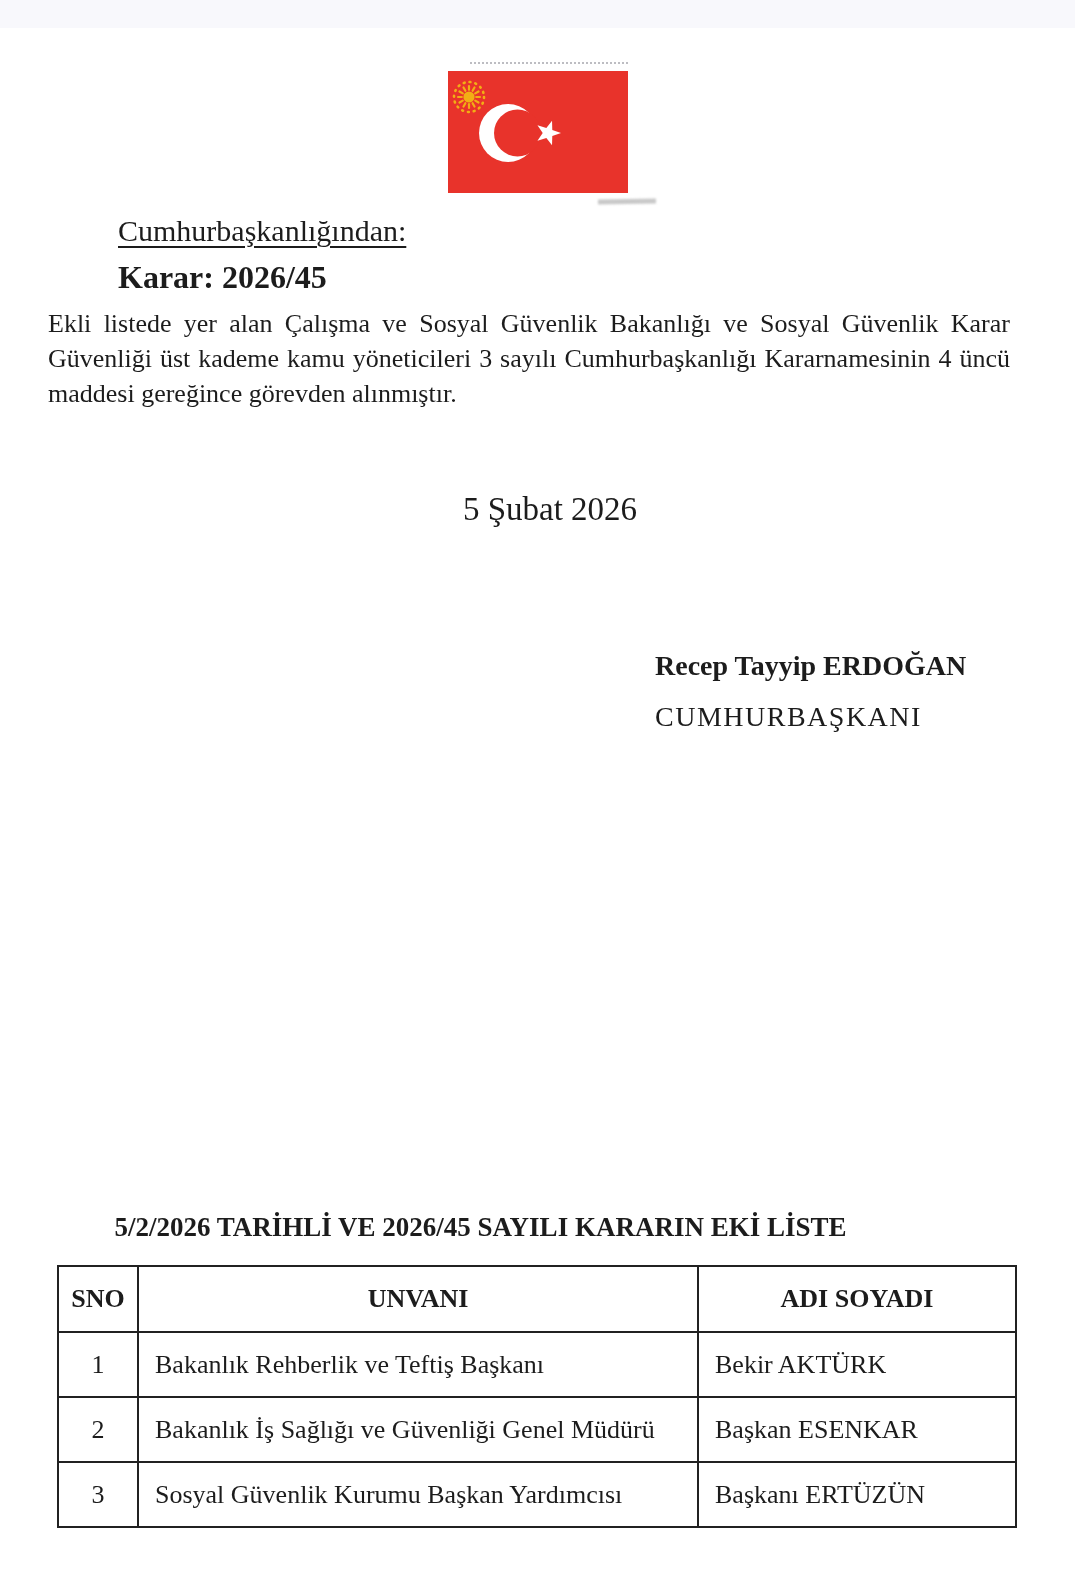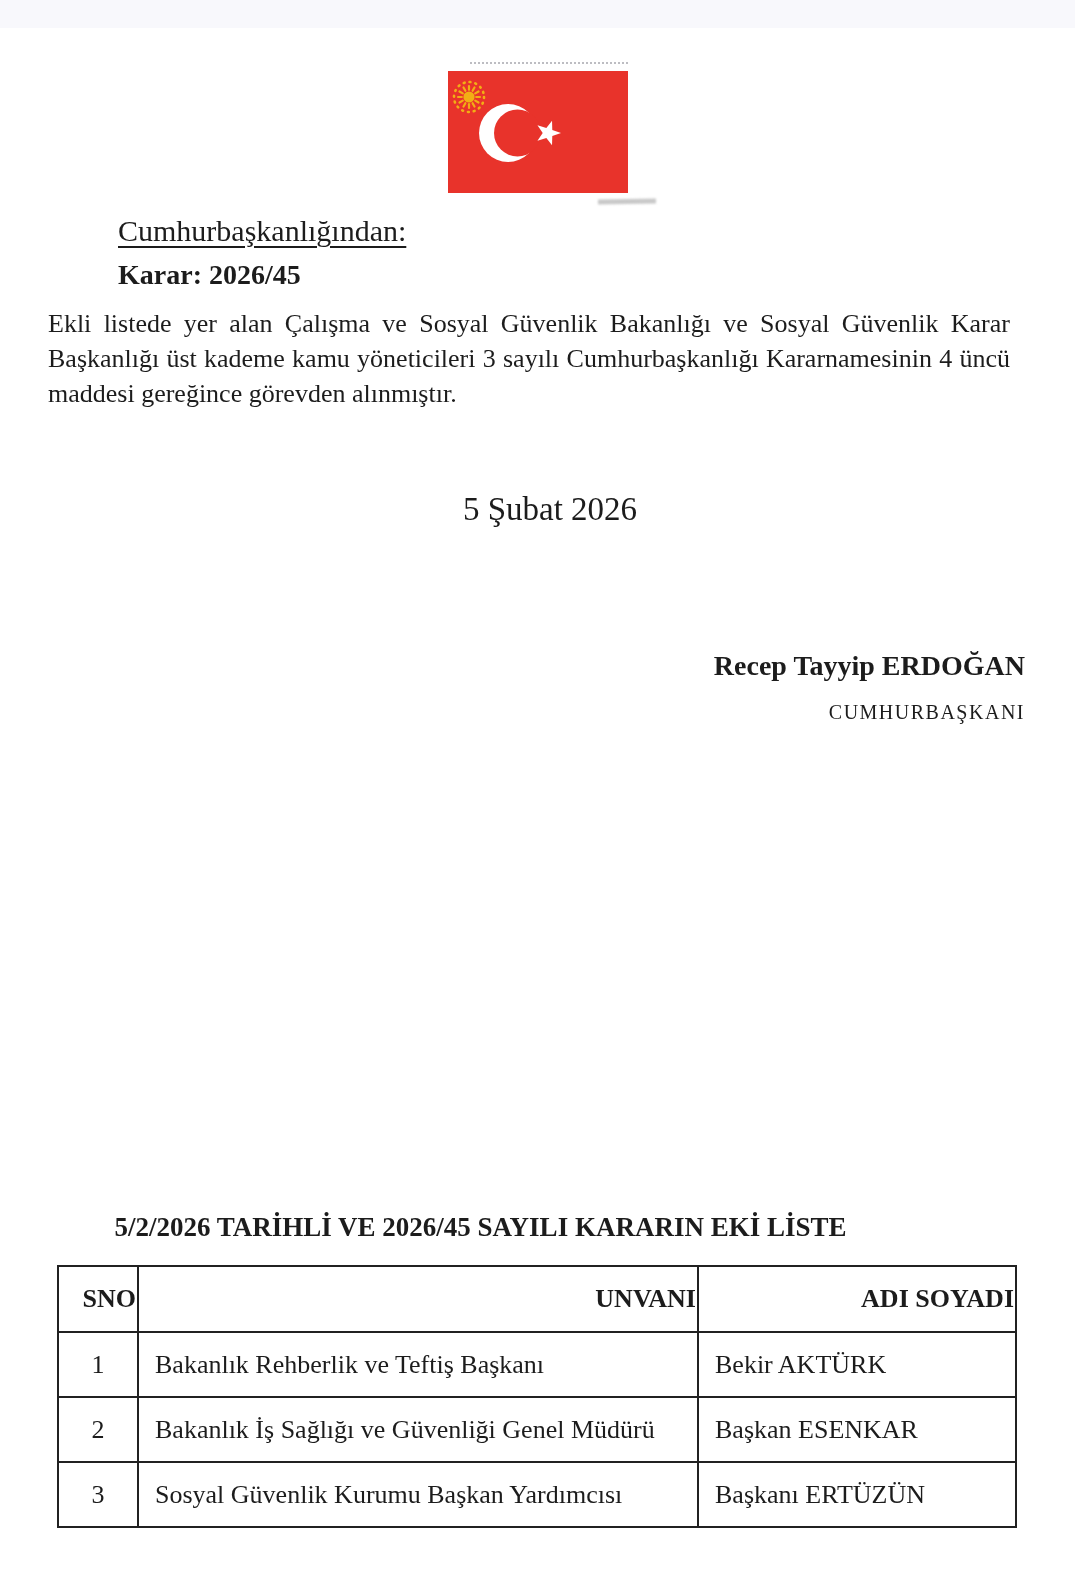--- a/index.html
+++ b/index.html
@@ -13,37 +13,37 @@
   
   .artifact-dash{position:absolute;left:470px;top:62px;width:158px;height:0;
     border-top:2px dotted #9b9ba2;opacity:.65;}
   .artifact-smudge{position:absolute;left:598px;top:199px;width:58px;height:5px;
     background:#777;opacity:.4;filter:blur(1px);transform:rotate(-1deg);}
   
   .flag{position:absolute;left:448px;top:71px;width:180px;height:122px;}
   
   .issuer{position:absolute;left:118px;top:214px;font-size:30px;
     text-decoration:underline;text-decoration-thickness:2px;text-underline-offset:5px;white-space:nowrap;}
-  .karar{position:absolute;left:118px;top:259px;font-size:28px;font-weight:bold;white-space:nowrap;}
+  .karar{position:absolute;left:118px;top:259px;font-size:32px;font-weight:bold;white-space:nowrap;}
   
   .body-par{position:absolute;left:48px;top:309px;width:962px;font-size:26px;}
   .jline{display:flex;justify-content:space-between;height:35px;white-space:nowrap;}
   .lline{height:35px;white-space:nowrap;}
   .date{position:absolute;left:420px;top:491px;width:260px;text-align:center;font-size:33px;white-space:nowrap;}
-  .sig{position:absolute;left:655px;width:370px;text-align:right;white-space:nowrap;}
+  .sig{position:absolute;left:655px;width:370px;text-align:left;white-space:nowrap;}
   .sig-name{top:650px;font-size:28px;font-weight:bold;}
-  .sig-title{top:701px;font-size:20px;letter-spacing:1.5px;}
+  .sig-title{top:701px;font-size:28px;letter-spacing:1.5px;}
   
   .annex-title{position:absolute;left:0;top:1212px;width:961px;text-align:center;
     font-size:27px;font-weight:bold;white-space:nowrap;}
   .annex-table{position:absolute;left:57px;top:1265px;border-collapse:collapse;
     table-layout:fixed;font-size:26px;border:1px solid #222;}
   .annex-table th,.annex-table td{border:2px solid #212121;vertical-align:middle;
     overflow:hidden;white-space:nowrap;}
-  .annex-table th{height:62px;text-align:right;font-weight:bold;border-radius:30px;}
+  .annex-table th{height:62px;text-align:center;font-weight:bold;border-radius:30px;}
   .annex-table td{height:61px;}
   .col-sno{width:80px;}
   .col-unvan{width:560px;}
   .col-name{width:318px;}
   td.c-sno{text-align:center;}
   td.c-unvan,td.c-name{text-align:left;padding-left:16px;}
 </style>
 </head>
 <body>
 
@@ -96,21 +96,21 @@
         <span>ve</span>
         <span>Sosyal</span>
         <span>Güvenlik</span>
         <span>Bakanlığı</span>
         <span>ve</span>
         <span>Sosyal</span>
         <span>Güvenlik</span>
         <span>Karar</span>
       </div>
     <div class="jline">
-        <span>Başkanlığı</span>
+        <span>Güvenliği</span>
         <span>üst</span>
         <span>kademe</span>
         <span>kamu</span>
         <span>yöneticileri</span>
         <span>3</span>
         <span>sayılı</span>
         <span>Cumhurbaşkanlığı</span>
         <span>Kararnamesinin</span>
         <span>4</span>
         <span>üncü</span>

